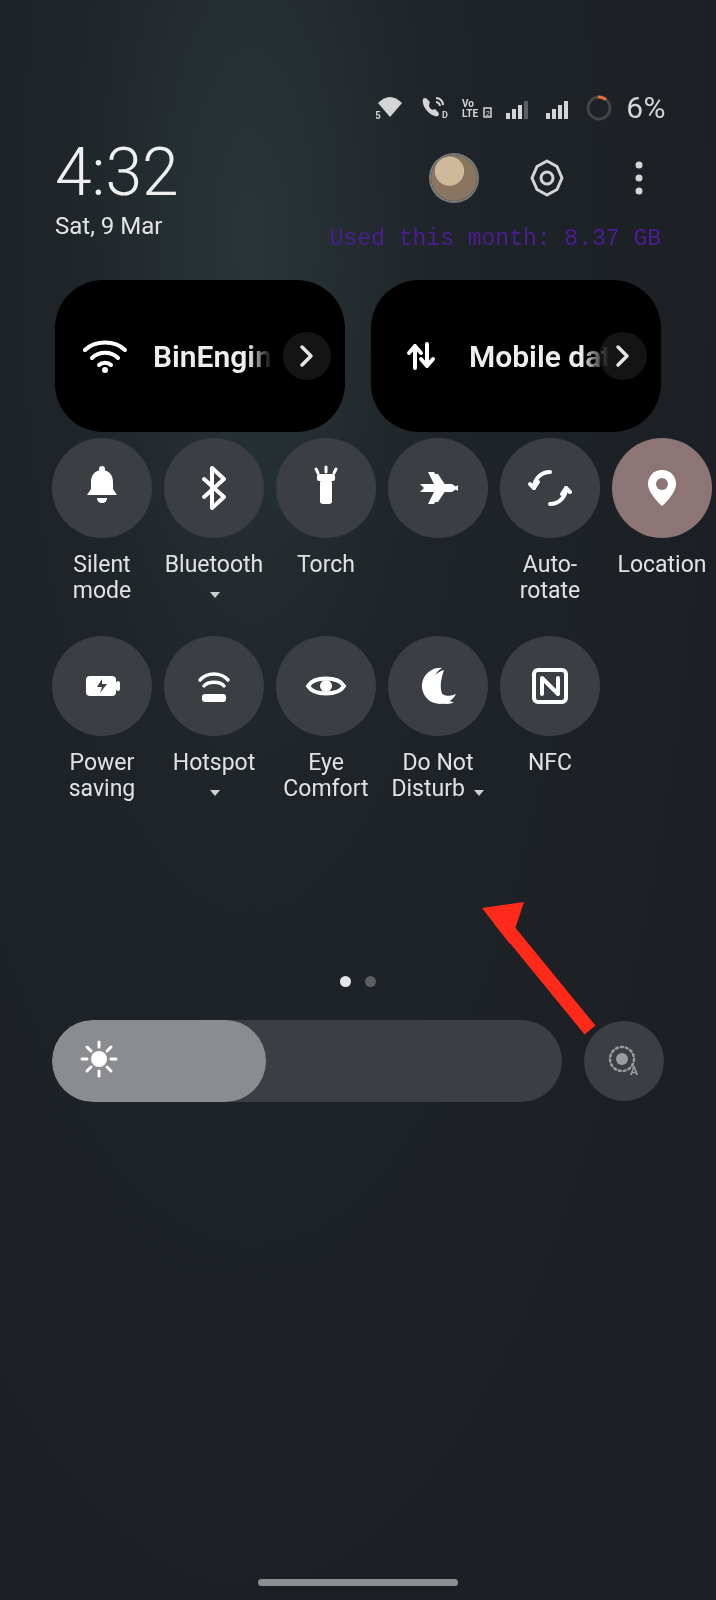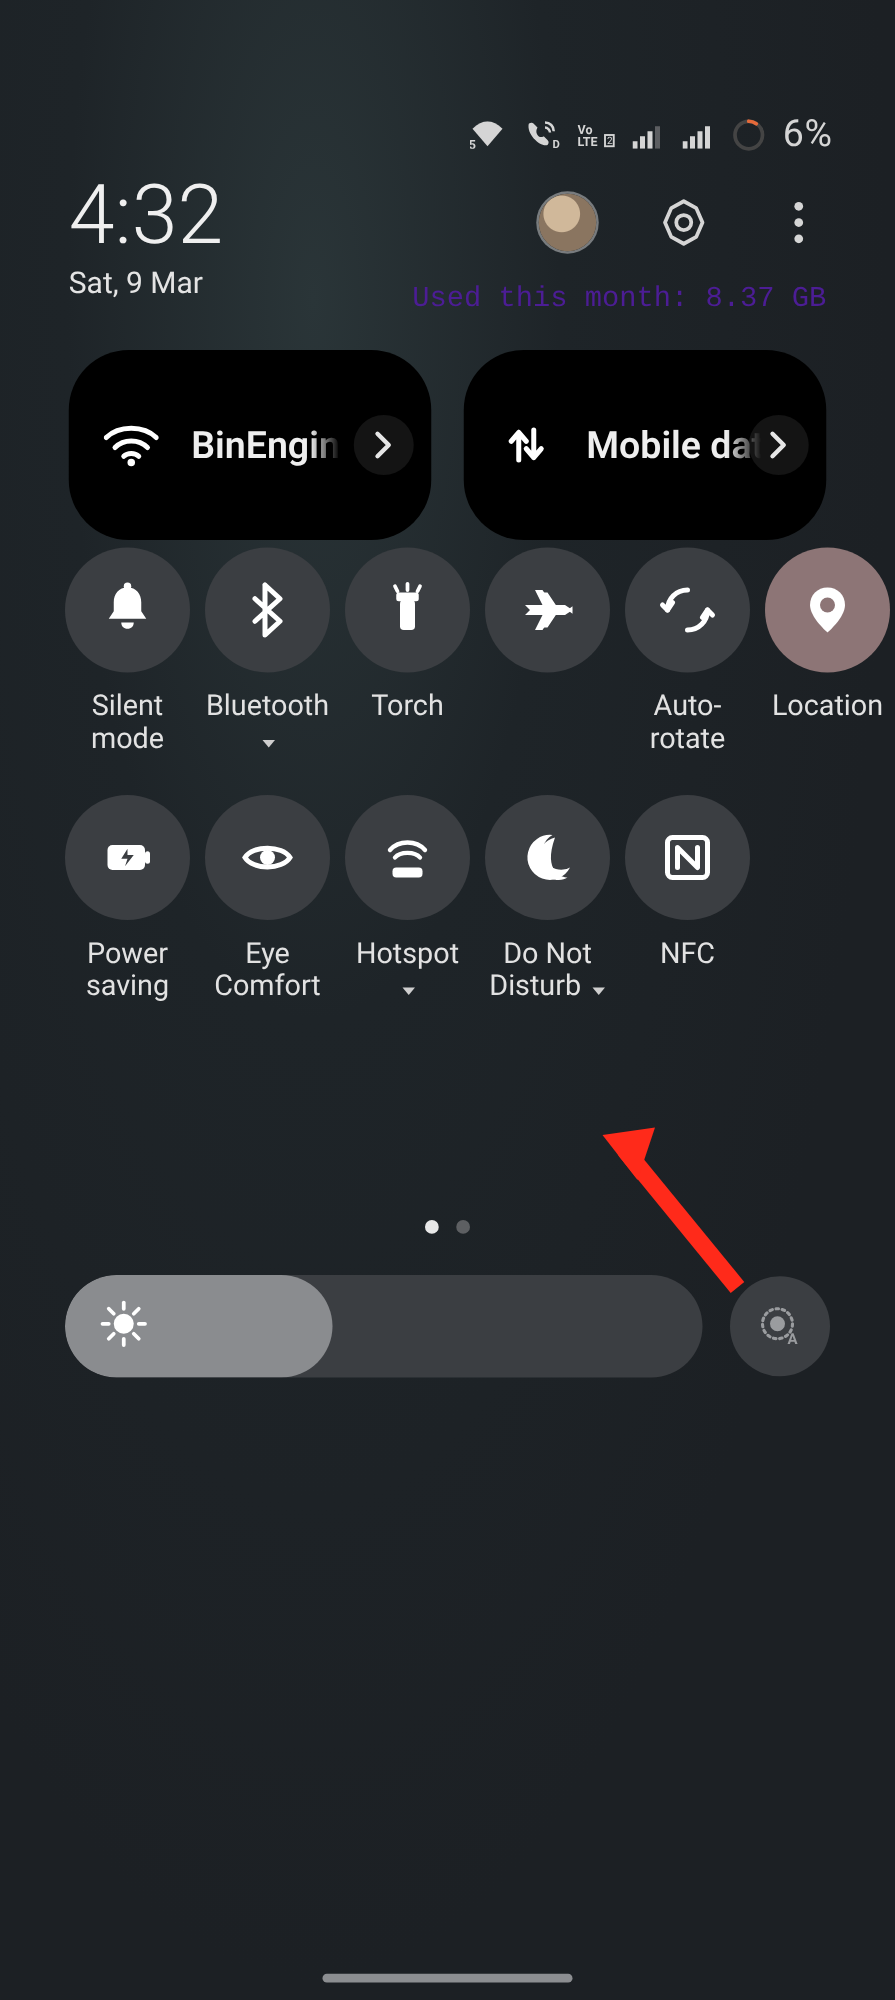--- a/index.html
+++ b/index.html
@@ -444,34 +444,34 @@
       <div class="circle">
         <svg width="48" height="48" viewBox="0 0 48 48">
           <use href="#ic-battery"></use>
         </svg>
       </div>
       <div class="label">Power saving</div>
     </div>
     <div class="tile">
       <div class="circle">
         <svg width="48" height="48" viewBox="0 0 48 48">
-          <use href="#ic-eye"></use>
-        </svg>
-      </div>
-      <div class="label">Eye Comfort</div>
-    </div>
-    <div class="tile">
-      <div class="circle">
-        <svg width="48" height="48" viewBox="0 0 48 48">
           <use href="#ic-hotspot"></use>
         </svg>
       </div>
       <div class="label">Hotspot <span class="caret"><svg width="12" height="8" viewBox="0 0 12 8">
             <path d="M1 1 L6 7 L11 1 Z" fill="#cfcfcf"></path>
           </svg></span></div>
+    </div>
+    <div class="tile">
+      <div class="circle">
+        <svg width="48" height="48" viewBox="0 0 48 48">
+          <use href="#ic-eye"></use>
+        </svg>
+      </div>
+      <div class="label">Eye Comfort</div>
     </div>
     <div class="tile">
       <div class="circle">
         <svg width="48" height="48" viewBox="0 0 48 48">
           <use href="#ic-moon"></use>
         </svg>
       </div>
       <div class="label">Do Not Disturb <span class="caret"><svg width="12" height="8" viewBox="0 0 12 8">
             <path d="M1 1 L6 7 L11 1 Z" fill="#cfcfcf"></path>
           </svg></span></div>

